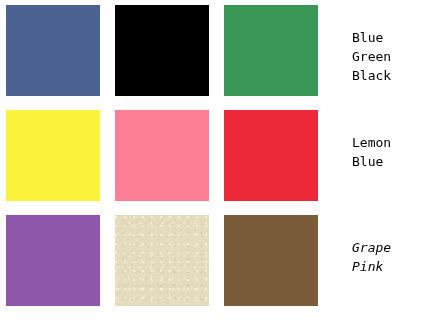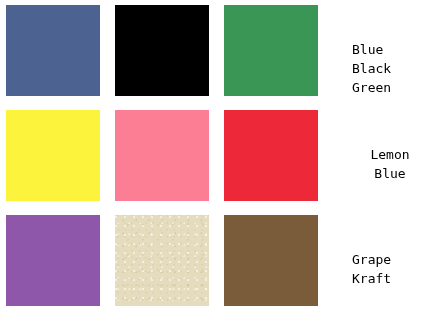--- a/index.html
+++ b/index.html
@@ -52,32 +52,32 @@
       radial-gradient(circle at 31% 77%, rgba(255,255,255,.45) 0 1px, transparent 1px),
       radial-gradient(circle at 84% 66%, rgba(180,170,140,.25) 0 1px, transparent 1px),
       radial-gradient(circle at 47% 8%,  rgba(190,180,150,.22) 0 1px, transparent 1px);
     background-size: 9px 9px, 13px 13px, 11px 11px, 15px 15px, 7px 7px;
   }
 
   
   #label-column {
     position: absolute;
     left: 352px;
-    top: 16px;
+    top: 4px;
     width: 76px;
     height: 256px;
   }
   .label-group {
     position: absolute;
     left: 0;
     width: 76px;
   }
   .label-group.group-0 { top: 24px; }
-  .label-group.group-1 { top: 129px; text-align: center; }
-  .label-group.group-2 { top: 234px; }
+  .label-group.group-1 { top: 129px; }
+  .label-group.group-2 { top: 234px; font-style: italic; }
 
   .label-line {
     display: block;
     font-family: "DejaVu Sans Mono", "Liberation Mono", monospace;
     font-size: 13px;
     line-height: 19px;
     color: #000000;
     white-space: nowrap;
     letter-spacing: 0px;
   }
@@ -106,29 +106,29 @@
       <div class="swatch col-1 textured" style="background-color: rgb(229, 220, 190);"></div>
       <div class="swatch col-2" style="background-color: rgb(123, 92, 58);"></div>
     </div>
 
   </div>
 
   <div id="label-column">
 
     <div class="label-group group-0">
       <span class="label-line">Blue</span>
+      <span class="label-line">Green</span>
       <span class="label-line">Black</span>
-      <span class="label-line">Green</span>
     </div>
 
     <div class="label-group group-1">
       <span class="label-line">Lemon</span>
       <span class="label-line">Blue</span>
     </div>
 
     <div class="label-group group-2">
       <span class="label-line">Grape</span>
-      <span class="label-line">Kraft</span>
+      <span class="label-line">Pink</span>
     </div>
 
   </div>
 
 </div>
 
 </body></html>

